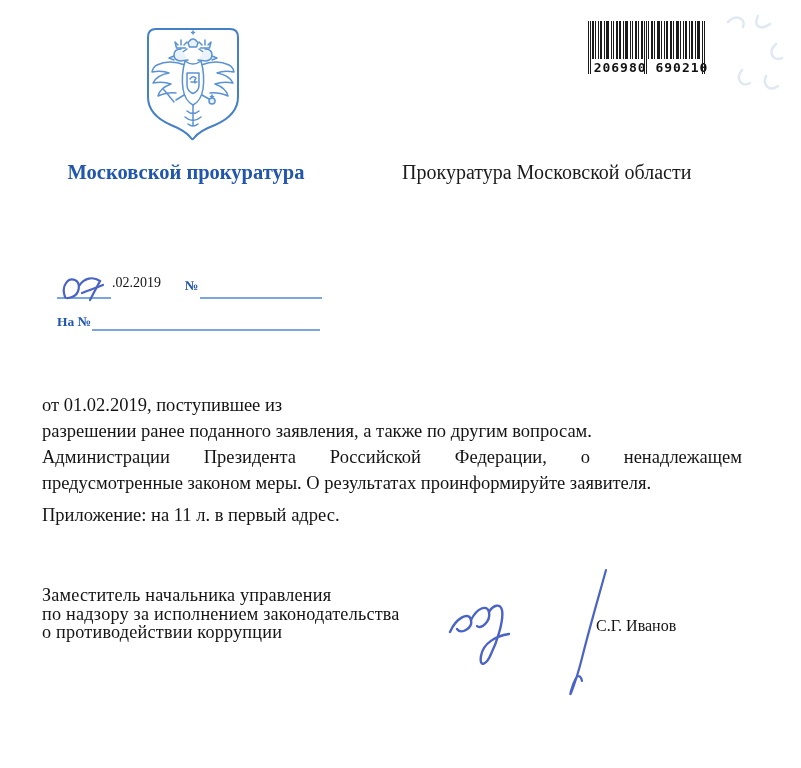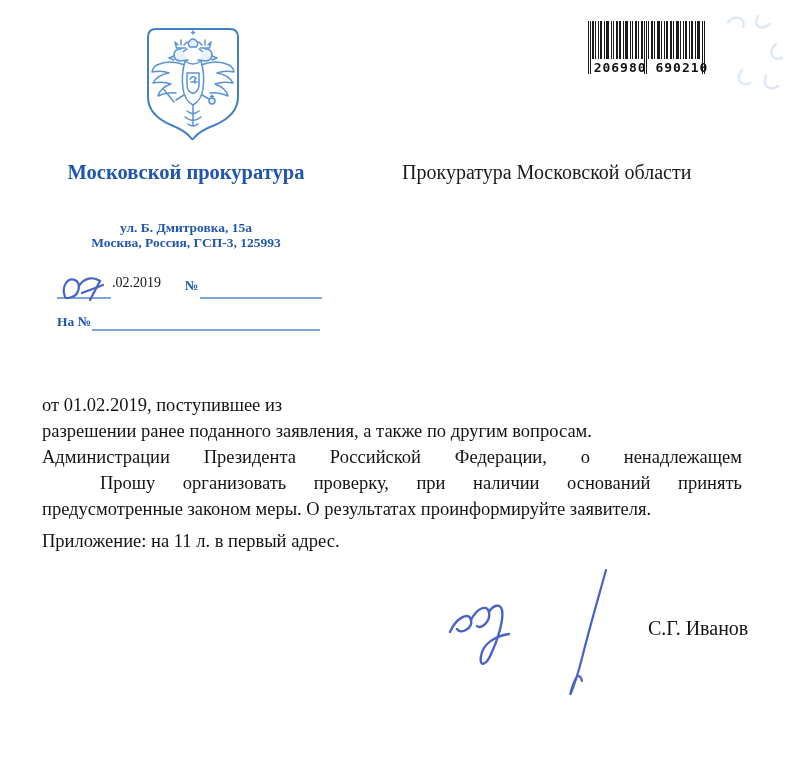--- a/index.html
+++ b/index.html
@@ -42,21 +42,21 @@
   
   .body-text{position:absolute;left:42px;top:392px;width:700px;font-size:18.5px;line-height:26px;}
   .bline{white-space:nowrap;}
   .bline.j{white-space:normal;text-align:justify;text-align-last:justify;}
   .l-split{display:flex;justify-content:space-between;white-space:nowrap;}
   .l-split .ind{padding-left:58px;}
   .indent{text-indent:58px;}
   .attach{margin-top:6px;}
   
   .sig-title{position:absolute;left:42px;top:586px;font-size:18.2px;line-height:18.6px;letter-spacing:.2px;}
-  .sig-name{position:absolute;left:648px;top:617px;font-size:20px;}
+  .sig-name{position:absolute;left:596px;top:617px;font-size:16px;}
   #sig-stroke-1{position:absolute;left:446px;top:596px;width:82px;height:80px;}
   #sig-stroke-2{position:absolute;left:542px;top:566px;width:72px;height:140px;}
   #corner-marks{position:absolute;left:720px;top:10px;width:78px;height:95px;opacity:.45;}
   svg{display:block;}
 </style>
 </head>
 <body>
 
 <div class="page" style="--accent: #2156ae; --rule: #7aa6dd; --ink: #4a63c6; --emblem: #5a92d2; --emblem-border: #4480c8; --text: #141414;">
 
@@ -81,24 +81,20 @@
       <path d="M67,71 v-3 m-1.5,1.5 h3"></path>
       <path d="M29,75 L20,64 m0,0 l-2,-2"></path>
       <path d="M57,68 l7,4 M39,68 l-8,5"></path>
       <path d="M48,78 v20 M42,84 q6,5 12,0 M40,90 q8,7 16,0 M43,97 q5,4 10,0"></path>
     </g>
   </svg>
 
   <div class="org-name">
     <div>Московской прокуратура</div>
   </div>
-  <div class="address">
-    <div>ул. Б. Дмитровка, 15а</div>
-    <div>Москва, Россия, ГСП-3, 125993</div>
-  </div>
 
   <div class="recipient">Прокуратура Московской области</div>
 
   <div class="barcode">
     <div class="barcode-bars">
         <div class="bar tall" style="width: 1px;"></div>
         <div class="gap" style="width: 1px;"></div>
         <div class="bar tall" style="width: 1px;"></div>
         <div class="gap" style="width: 1px;"></div>
         <div class="bar" style="width: 2px;"></div>
@@ -201,25 +197,29 @@
   <div class="uline" id="uline-num"></div>
   <div class="in-num">На №</div>
   <div class="uline" id="uline-in"></div>
 
   <div class="body-text">
     <div class="l-split">
       <span>от 01.02.2019, поступившее из</span>
     </div>
     <div class="bline">разрешении ранее поданного заявления, а также по другим вопросам.</div>
     <div class="bline j">Администрации Президента Российской Федерации, о ненадлежащем</div>
-    <div class="bline j indent">Прошу организовать проверку, при наличии оснований принять</div>
     <div class="bline">предусмотренные законом меры. О результатах проинформируйте заявителя.</div>
     <div class="bline attach">Приложение: на 11 л. в первый адрес.</div>
   </div>
 
+  <div class="sig-title">
+    <div>Заместитель начальника управления</div>
+    <div>по надзору за исполнением законодательства</div>
+    <div>о противодействии коррупции</div>
+  </div>
 
   <svg id="sig-stroke-1" viewBox="0 0 82 80">
     <g stroke="var(--ink,#4a63c6)" stroke-width="2.4" fill="none" stroke-linecap="round">
       <path d="M4,36 C10,22 23,15 25,24 C27,32 15,39 11,33"></path>
       <path d="M25,24 C31,12 41,8 43,16 C45,25 35,34 31,30"></path>
       <path d="M43,16 C47,9 54,7 56,14 C58,24 51,46 45,58 C41,68 33,73 35,60 C37,47 50,40 63,38"></path>
     </g>
   </svg>
   <svg id="sig-stroke-2" viewBox="0 0 72 140">
     <g stroke="var(--ink,#4a63c6)" stroke-width="2.2" fill="none" stroke-linecap="round">

